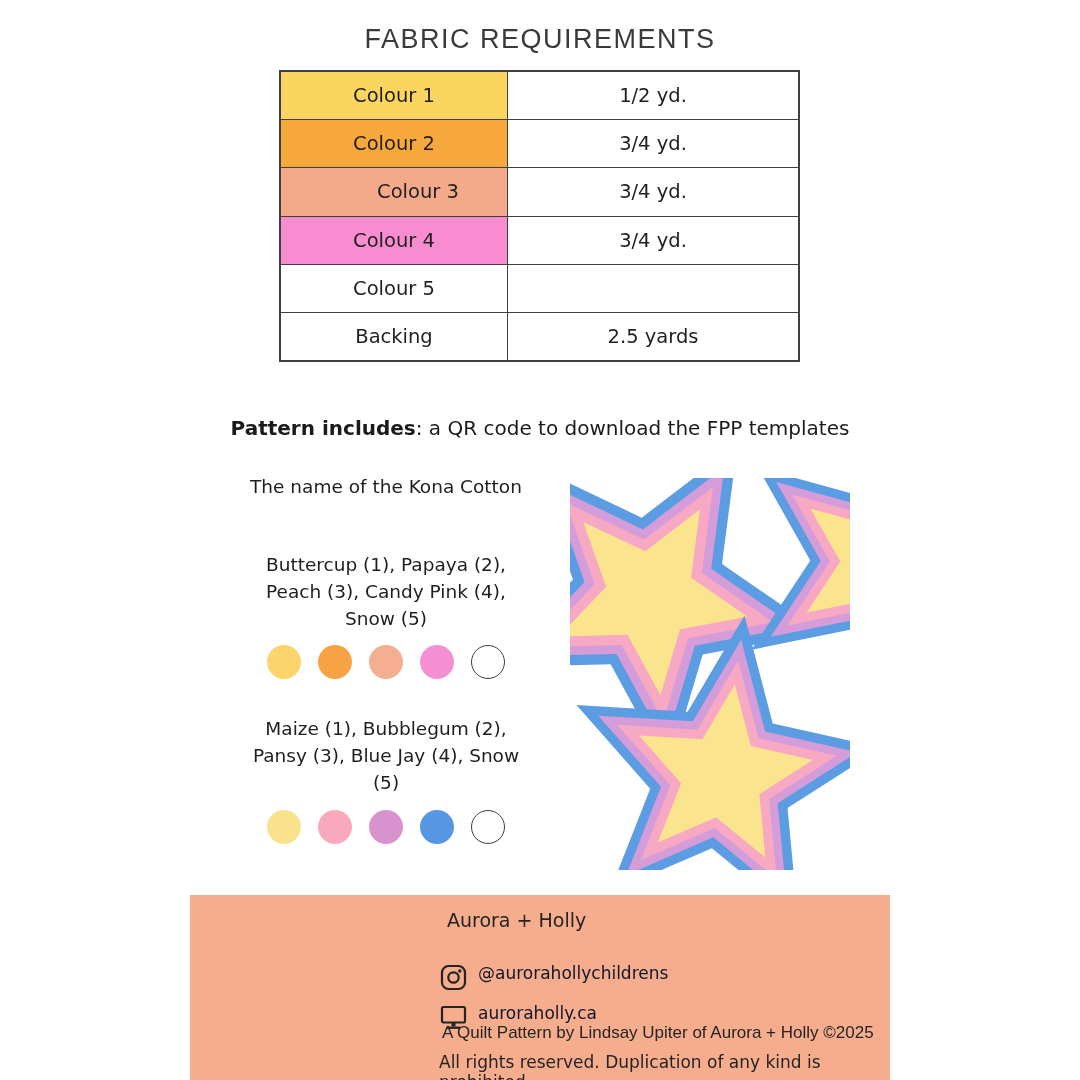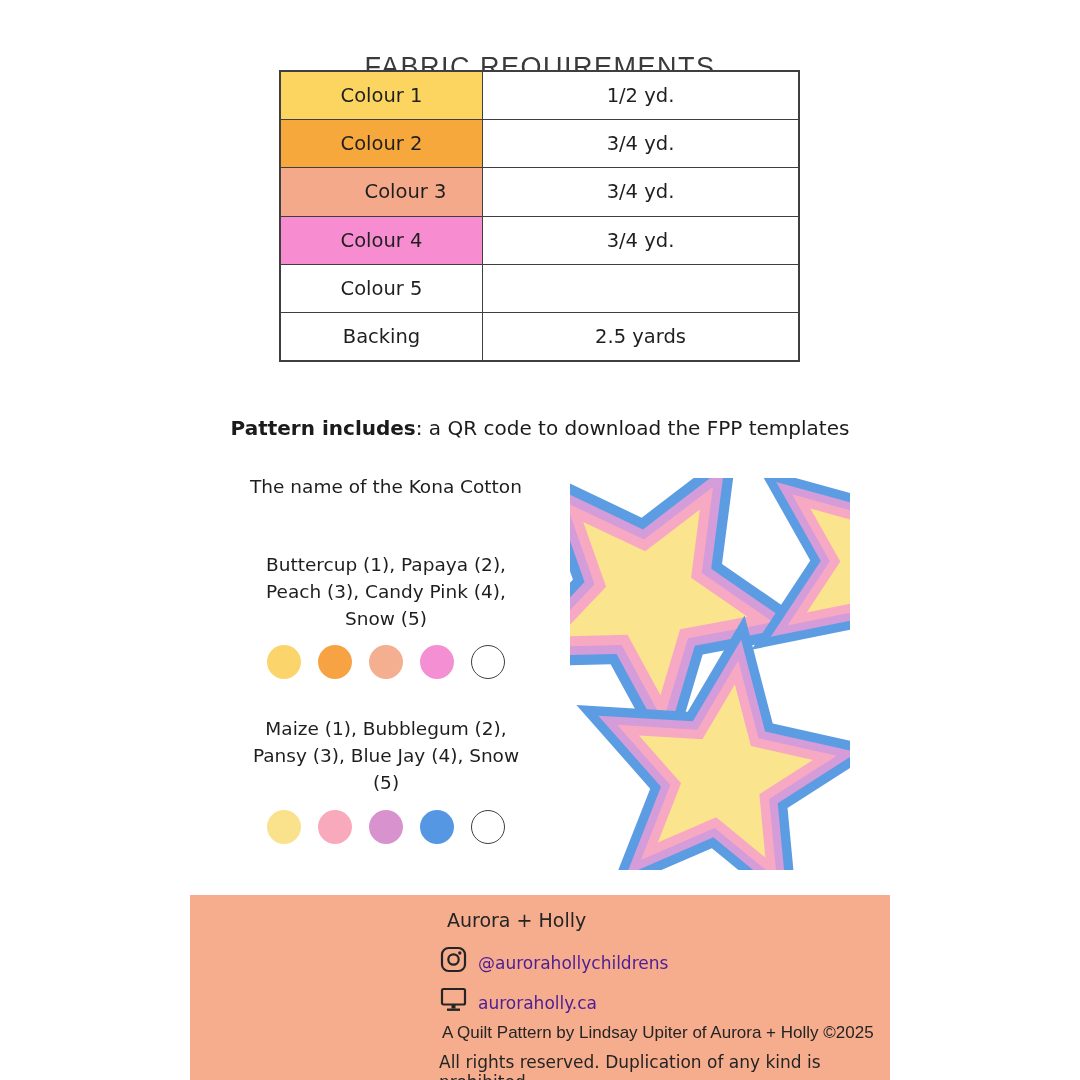--- a/index.html
+++ b/index.html
@@ -7,32 +7,32 @@
     position:relative; width:1080px; height:1080px; margin:0 auto;
     background:#ffffff; overflow:hidden;
     font-family:"DejaVu Sans","Liberation Sans",sans-serif;
     color:#222222;
   }
 
   
   .title {
     position:absolute; top:24px; left:0; right:0;
     text-align:center; font-family:"Liberation Sans",sans-serif;
-    font-size:27px; letter-spacing:1.5px; color:#3a3a3a; font-weight:400;margin-top:28px;
+    font-size:27px; letter-spacing:1.5px; color:#3a3a3a; font-weight:400;
   }
 
   
   .ftable {
     position:absolute; left:279px; top:70px; width:521px;
     border:2px solid #3f3f3f; box-sizing:border-box; background:#ffffff;
   }
   .frow { display:flex; height:47.2px; border-bottom:1.5px solid #3f3f3f; }
   .frow:last-child { border-bottom:none; }
   .fcell-label {
-    width:202px; border-right:1.5px solid #3f3f3f; box-sizing:border-box;
+    width:227px; border-right:1.5px solid #3f3f3f; box-sizing:border-box;
     display:flex; align-items:center; justify-content:center;
     font-size:19.5px; color:#1f1f1f;
   }
   .fcell-value {
     flex:1; display:flex; align-items:center; justify-content:center;
     font-size:19.5px; color:#1f1f1f;text-align:center;
   }
 
   
   .pattern-note {
@@ -54,22 +54,22 @@
   .dot { width:34px; height:34px; border-radius:50%; box-sizing:border-box; }
   .dot.outlined { border:1.7px solid #3f3f3f; }
 
   
   .illustration { position:absolute; left:570px; top:478px; width:280px; height:392px; }
   .illustration svg { display:block; }
 
   
   .footer { position:absolute; left:190px; top:895px; width:700px; height:185px; }
   .footer-brand { position:absolute; left:257px; top:14px; font-size:19px; color:#242424; }
-  .footer-row { position:absolute; left:249px; display:flex; align-items:flex-end; gap:11px;
-    font-size:17px; color:#4c1d95; }
+  .footer-row { position:absolute; left:249px; display:flex; align-items:flex-start; gap:11px;
+    font-size:17px; color:#0f172a;margin-top:18px; }
   .footer-row-ig { top:50px; }
   .footer-row-web { top:90px; }
   .footer-credit { position:absolute; left:252px; top:128px; font-size:17px;
     font-family:"Liberation Sans",sans-serif; color:#242424; }
   .footer-fine { position:absolute; left:249px; top:157px; font-size:17px;
     font-weight:500; color:#242424; }
   .icon-box { width:28px; height:28px; display:flex; align-items:center; justify-content:center; }
 </style>
 </head>
 <body>

